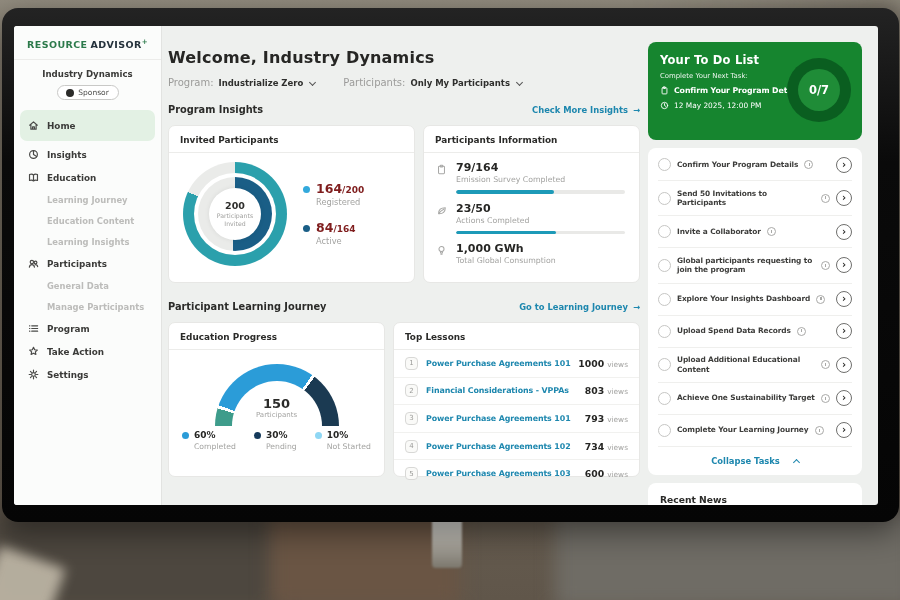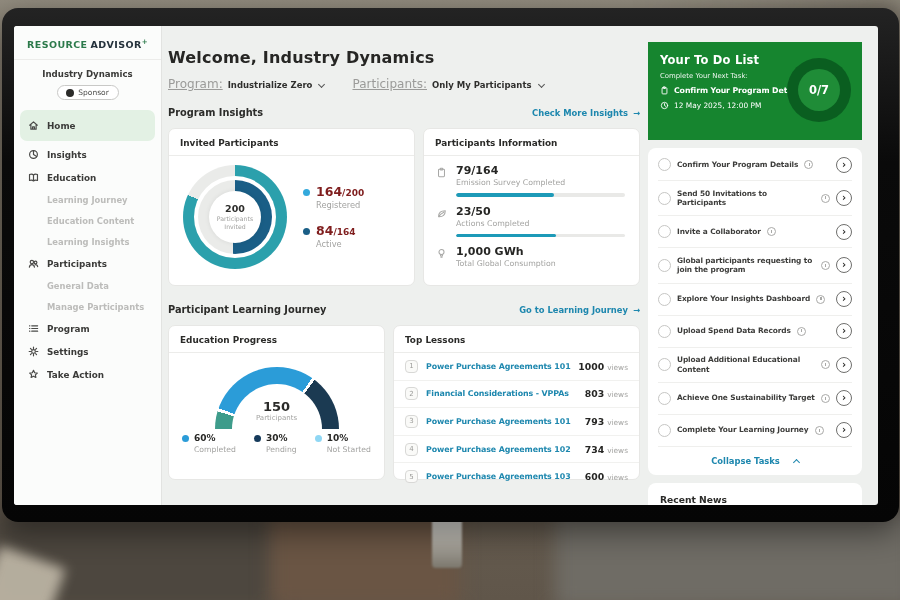--- a/index.html
+++ b/index.html
@@ -44,21 +44,21 @@
   .nav-item.active { background:#e3f1e4; border-radius:7px; margin:0 6px 2px; padding:10px 8px; }
   .nav-item.sub { padding:5.5px 14px 5.5px 33px; color:#bcbcba; font-weight:600; font-size:8.4px; }
   .nav-item svg { width:11px; height:11px; stroke:#4a4a48; fill:none;
     stroke-width:1.4; stroke-linecap:round; stroke-linejoin:round; flex:none; }
 
   
   .content { flex:1; display:flex; padding:0 16px 0 6px; gap:8px; }
   .main { flex:1; min-width:0; }
   .h1 { font-size:16px; font-weight:bold; color:#262624; margin-top:22px; letter-spacing:.2px; }
   .filters { display:flex; gap:28px; align-items:center; margin-top:10px; }
-  .flabel { color:#9b9b99; font-size:12px;text-decoration:underline; }
+  .flabel { color:#9b9b99; font-size:10px; }
   .fvalue { font-weight:bold; font-size:8.5px; color:#2f2f2d; margin-left:5px; }
   .chev { display:inline-block; width:5px; height:5px; border-right:1.4px solid #555;
     border-bottom:1.4px solid #555; transform:rotate(45deg); margin:-2px 0 0 7px; vertical-align:middle; }
   .chev.up { transform:rotate(-135deg); margin-top:3px; }
   .secrow { display:flex; justify-content:space-between; align-items:center; margin-top:16px; }
   .secrow.second { margin-top:18px; }
   .sectitle { font-size:9.8px; font-weight:bold; color:#2b2b29; }
   .seclink { color:#1d87ae; font-size:8.4px; font-weight:bold; cursor:pointer; }
   .seclink .arr { margin-left:5px; }
   .cardrow { display:flex; gap:8px; margin-top:10px; }
@@ -114,21 +114,21 @@
   .rank { width:13px; height:13px; border:1px solid #d8d8d6; border-radius:4px; font-size:7px;
     color:#9a9a98; display:flex; align-items:center; justify-content:center; background:#fafaf8; flex:none; }
   .ltitle { color:#1d87ae; font-size:7.9px; font-weight:600; margin-left:8px; flex:1;
     letter-spacing:-.1px; white-space:nowrap; overflow:hidden; cursor:pointer; }
   .lviews { white-space:nowrap; }
   .lviews b { font-size:9.3px; color:#262624; }
   .lviews span { font-size:7.4px; color:#a3a3a1; margin-left:3px; }
 
   
   .rightcol { width:214px; min-width:214px; padding-top:16px; }
-  .todo { background:#16852f; border-radius:0; padding:11px 74px 10px 12px;
+  .todo { background:#16852f; border-radius:8px; padding:11px 74px 10px 12px;
     color:#fff; position:relative; height:98px; }
   .todo h3 { font-size:11.5px; margin-bottom:5px; letter-spacing:.2px; }
   .todo .sub { font-size:6.9px; opacity:.92; }
   .todo .task { font-size:7.8px; font-weight:bold; margin-top:6px; display:flex; gap:5px;
     align-items:center; letter-spacing:-.1px; white-space:nowrap; }
   .todo .due { font-size:7.4px; margin-top:6px; display:flex; gap:5px; align-items:center; }
   .todo svg { width:9px; height:9px; stroke:#fff; fill:none; stroke-width:1.3;
     stroke-linecap:round; stroke-linejoin:round; flex:none; }
   .ring { position:absolute; right:11px; top:16px; width:64px; height:64px; border-radius:50%;
     background:#0a5e20; display:flex; align-items:center; justify-content:center; }
@@ -219,30 +219,30 @@
       <span>Manage Participants</span>
     </div>
     <div class="nav-item">
       <svg viewBox="0 0 13 13">
           <path d="M4.4 3.3 H11.4 M4.4 6.5 H11.4 M4.4 9.7 H11.4 M1.8 3.3 H2.2 M1.8 6.5 H2.2 M1.8 9.7 H2.2"></path>
         </svg>
       <span>Program</span>
     </div>
     <div class="nav-item">
       <svg viewBox="0 0 13 13">
+          <path d="M6.5 1.6 L7.9 4.4 L11 4.8 L8.7 6.9 L9.3 10 L6.5 8.5 L3.7 10 L4.3 6.9 L2 4.8 L5.1 4.4 Z"></path>
+        </svg>
+      <span>Take Action</span>
+    </div>
+    <div class="nav-item">
+      <svg viewBox="0 0 13 13">
           <circle cx="6.5" cy="6.5" r="2.2"></circle>
           <path d="M6.5 1.4 V3 M6.5 10 V11.6 M1.4 6.5 H3 M10 6.5 H11.6 M2.9 2.9 L4 4 M9 9 L10.1 10.1 M10.1 2.9 L9 4 M4 9 L2.9 10.1"></path>
         </svg>
       <span>Settings</span>
-    </div>
-    <div class="nav-item">
-      <svg viewBox="0 0 13 13">
-          <path d="M6.5 1.6 L7.9 4.4 L11 4.8 L8.7 6.9 L9.3 10 L6.5 8.5 L3.7 10 L4.3 6.9 L2 4.8 L5.1 4.4 Z"></path>
-        </svg>
-      <span>Take Action</span>
     </div>
   </div>
 
   <div class="content">
     <div class="main">
       <div class="h1">Welcome, Industry Dynamics</div>
 
       <div class="filters">
         <div>
           <span class="flabel">Program:</span><span class="fvalue">Industrialize Zero</span><span class="chev"></span>

